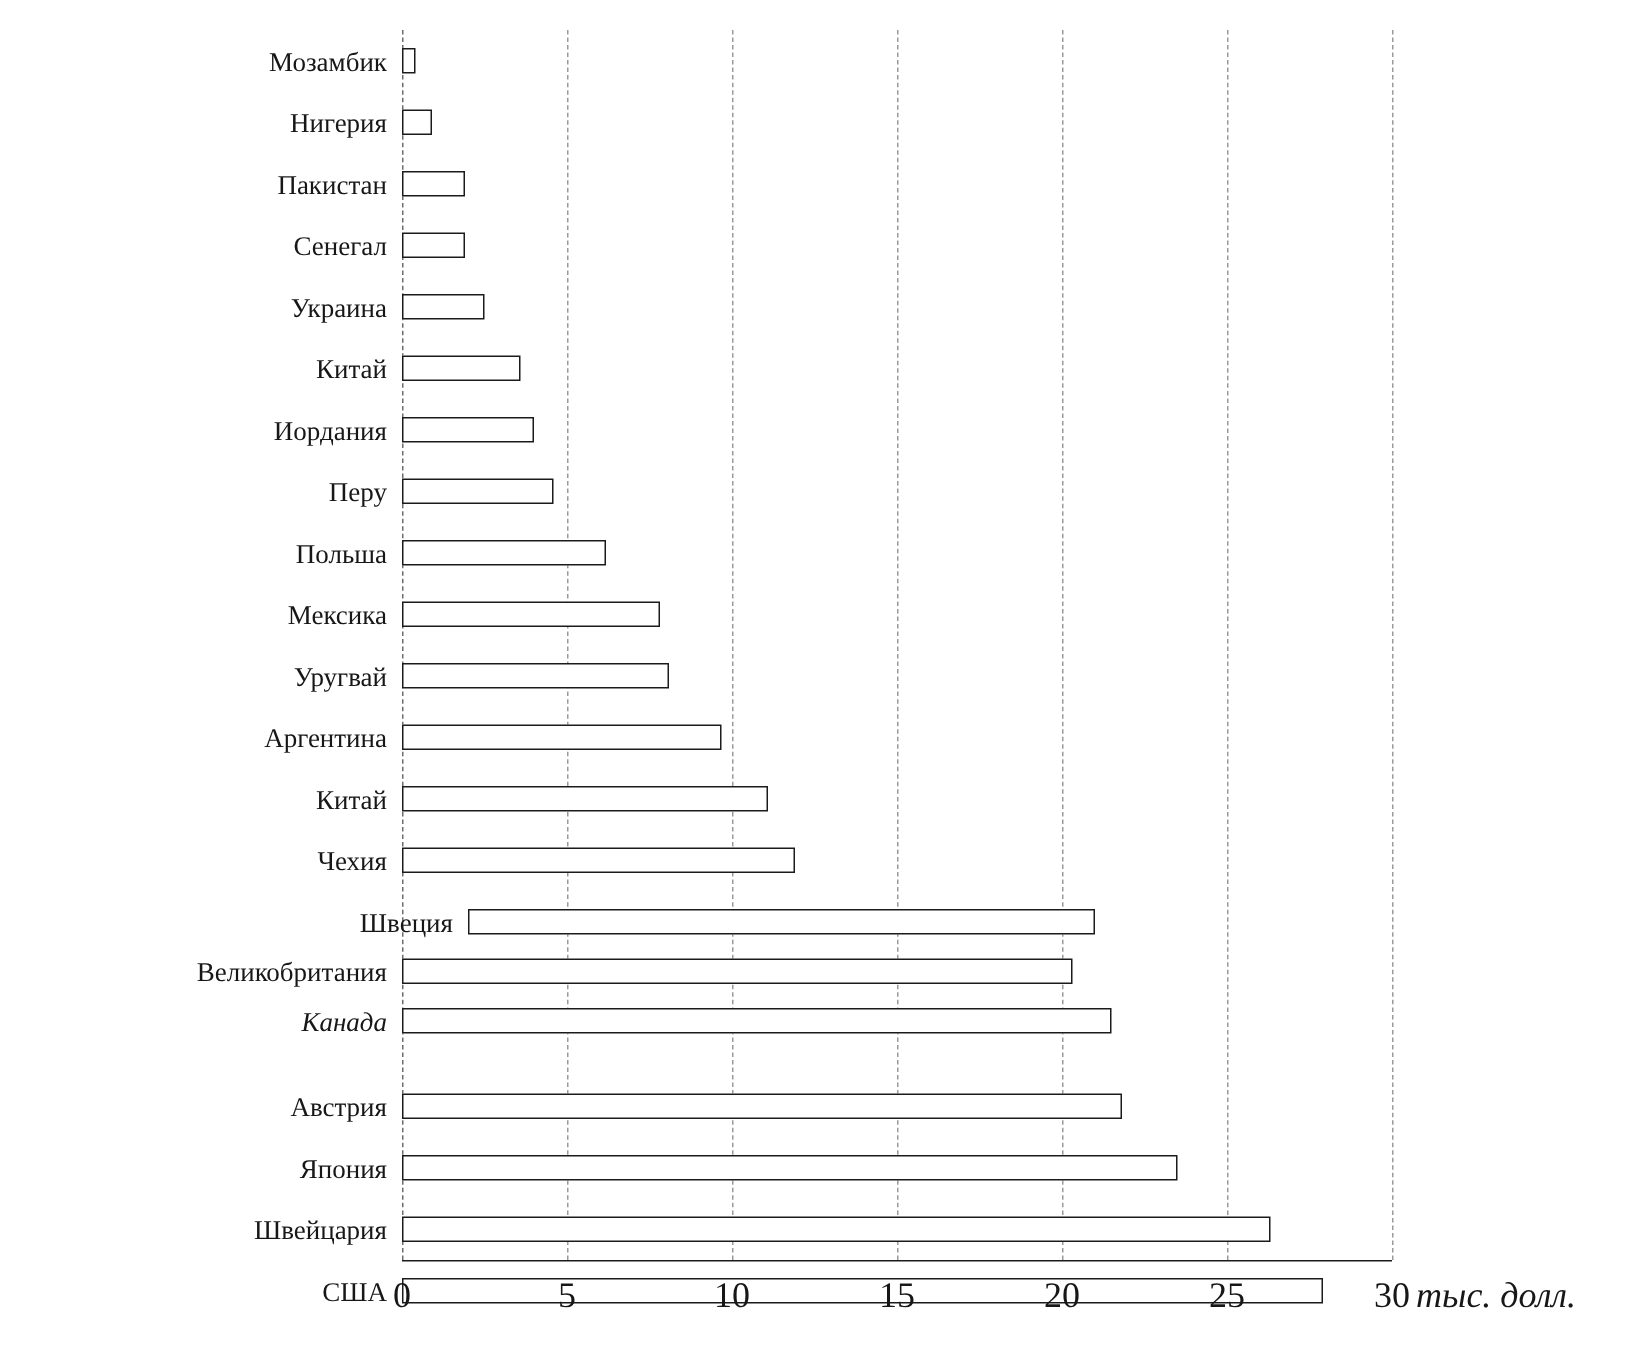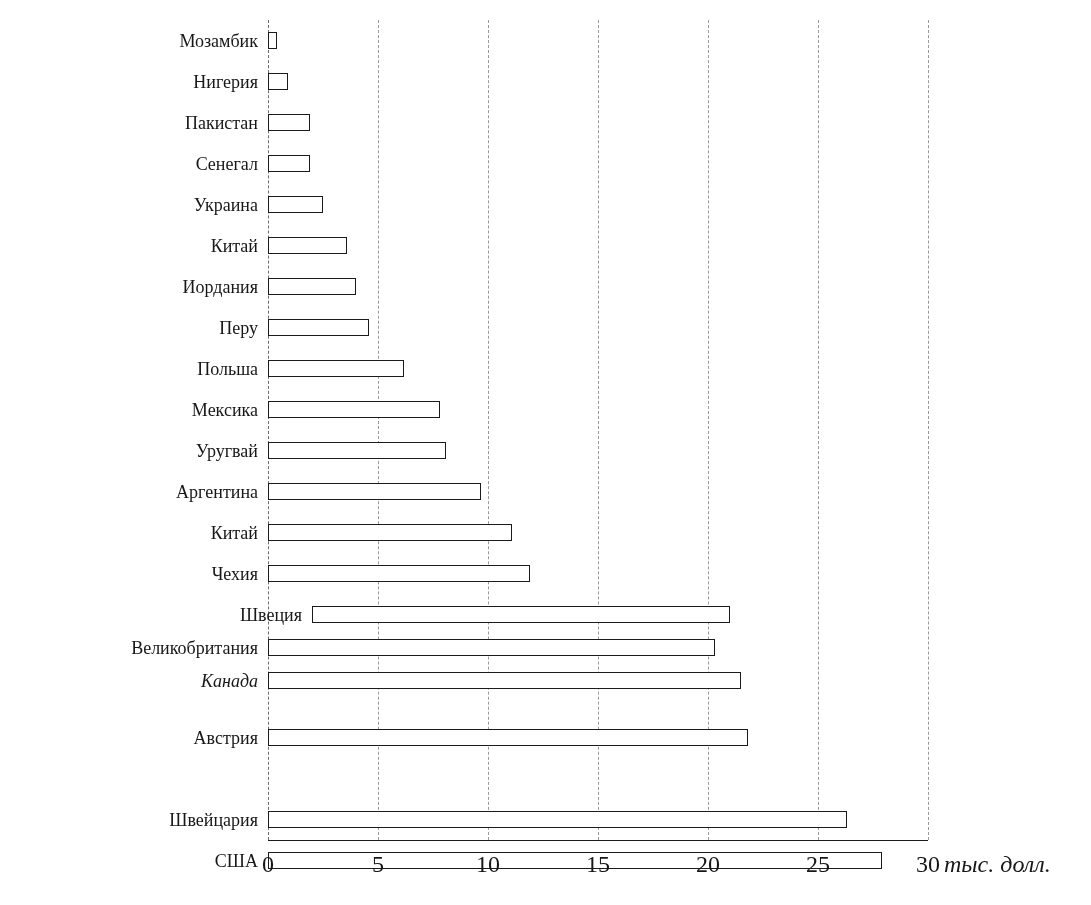--- a/index.html
+++ b/index.html
@@ -191,20 +191,24 @@
           <div class="bar" title="Великобритания: 20.3" style="width: 446.6px;"></div>
         </div>
         <div class="row" style="top: 640px; font-style: italic;">
           <div class="row-label">Канада</div>
           <div class="bar" title="Канада: 21.5" style="width: 473px;"></div>
         </div>
         <div class="row" style="top: 697px;">
           <div class="row-label">Австрия</div>
           <div class="bar" title="Австрия: 21.8" style="width: 479.6px;"></div>
         </div>
+        <div class="row" style="top: 738px;">
+          <div class="row-label">Япония</div>
+          <div class="bar" title="Япония: 23.5" style="width: 517px;"></div>
+        </div>
         <div class="row" style="top: 779px;">
           <div class="row-label">Швейцария</div>
           <div class="bar" title="Швейцария: 26.3" style="width: 578.6px;"></div>
         </div>
         <div class="row" style="top: 820px;">
           <div class="row-label">США</div>
           <div class="bar" title="США: 27.9" style="width: 613.8px;"></div>
         </div>
       </div>
   </div>

